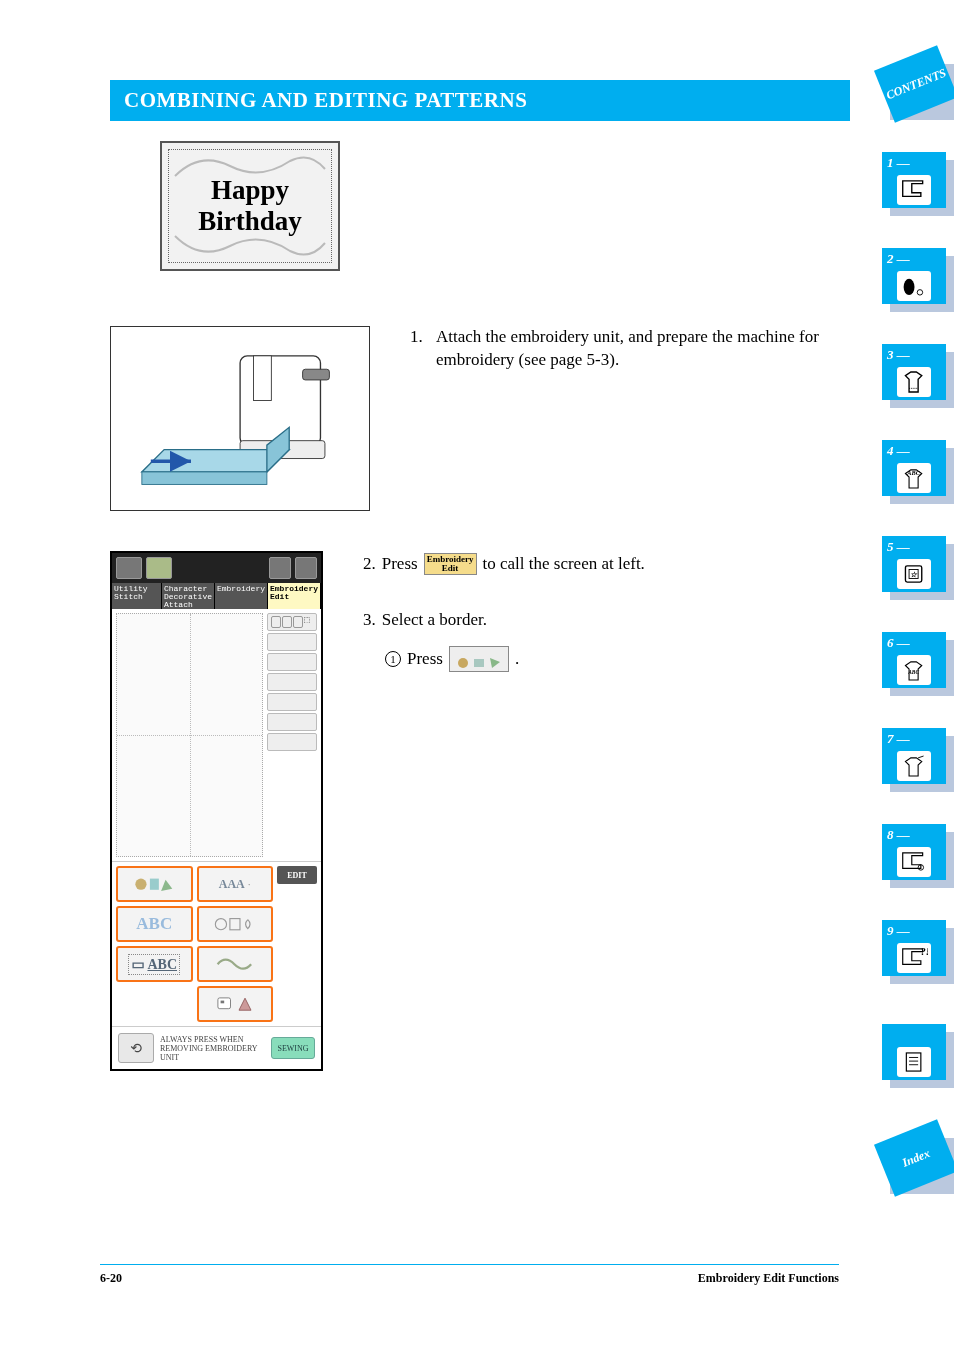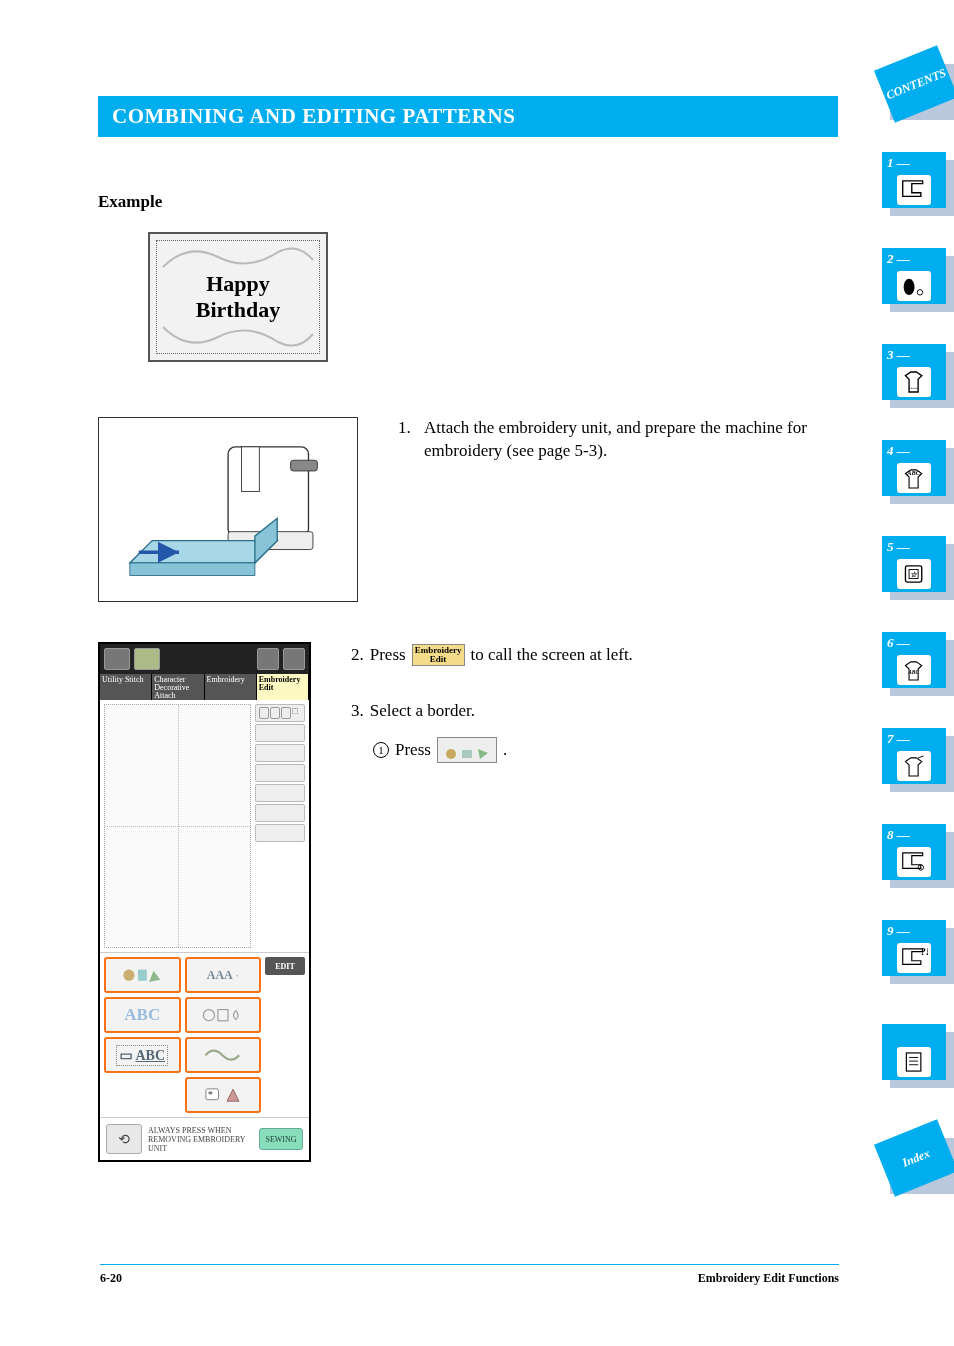--- a/index.html
+++ b/index.html
@@ -6,25 +6,24 @@
   body {
     width: 954px;
     height: 1346px;
     background: #fff;
     font-family: "Times New Roman", Georgia, serif;
     position: relative;
     color: #000;
   }
   .page-content {
     position: absolute;
-    left: 98px;
+    left: 110px;
     top: 80px;
     width: 740px;
     height: 1200px;
-    margin-top: 16px;
   }
   .title-bar {
     background: #00AEEF;
     color: #fff;
     padding: 8px 14px;
     font-size: 21px;
     font-weight: bold;
     letter-spacing: 0.5px;
   }
   .example-label {
@@ -39,21 +38,21 @@
     height: 130px;
     border: 2px solid #555;
     background: #f2f2f2;
     display: flex;
     flex-direction: column;
     align-items: center;
     justify-content: center;
     position: relative;
     font-family: Georgia, serif;
     font-weight: bold;
-    font-size: 22px;
+    font-size: 27px;
     overflow: hidden;
   }
   .happy-img::before {
     content: "";
     position: absolute;
     inset: 6px;
     border: 1.5px dotted #666;
     pointer-events: none;
   }
   .happy-img .scroll {
@@ -134,20 +133,21 @@
     color: #fff;
     background: #333;
     height: 26px;
   }
   .lcd-tab {
     flex: 1;
     border-right: 1px solid #000;
     padding: 2px 2px;
     background: #555;
     line-height: 1;
+    font-family: Liberation Mono, monospace;
   }
   .lcd-tab.active { background: #fef9c3; color:#000; font-weight:bold; }
   .lcd-canvas-row {
     flex: 1 1 auto;
     display: flex;
     padding: 4px;
     gap: 4px;
   }
   .lcd-canvas {
     flex: 1;
@@ -342,21 +342,20 @@
   }
   .thumb.last { margin-top: 10px; }
   .thumb.extra-gap { margin-top: 8px; }
 </style>
 </head>
 <body>
 
 <div class="page-content">
   <div class="title-bar">COMBINING AND EDITING PATTERNS</div>
 
-  <div class="example-label">Example</div>
 
   <div class="happy-img">
     <div class="scroll"><svg viewBox="0 0 160 30">
           <path d="M5 25 Q30 0 60 15 Q90 30 120 10 Q140 0 155 18" stroke="#555" stroke-width="2" fill="none"></path>
         </svg></div>
     <div class="scroll2"><svg viewBox="0 0 160 30">
           <path d="M5 25 Q30 0 60 15 Q90 30 120 10 Q140 0 155 18" stroke="#555" stroke-width="2" fill="none"></path>
         </svg></div>
     <span>Happy</span>
     <span>Birthday</span>

